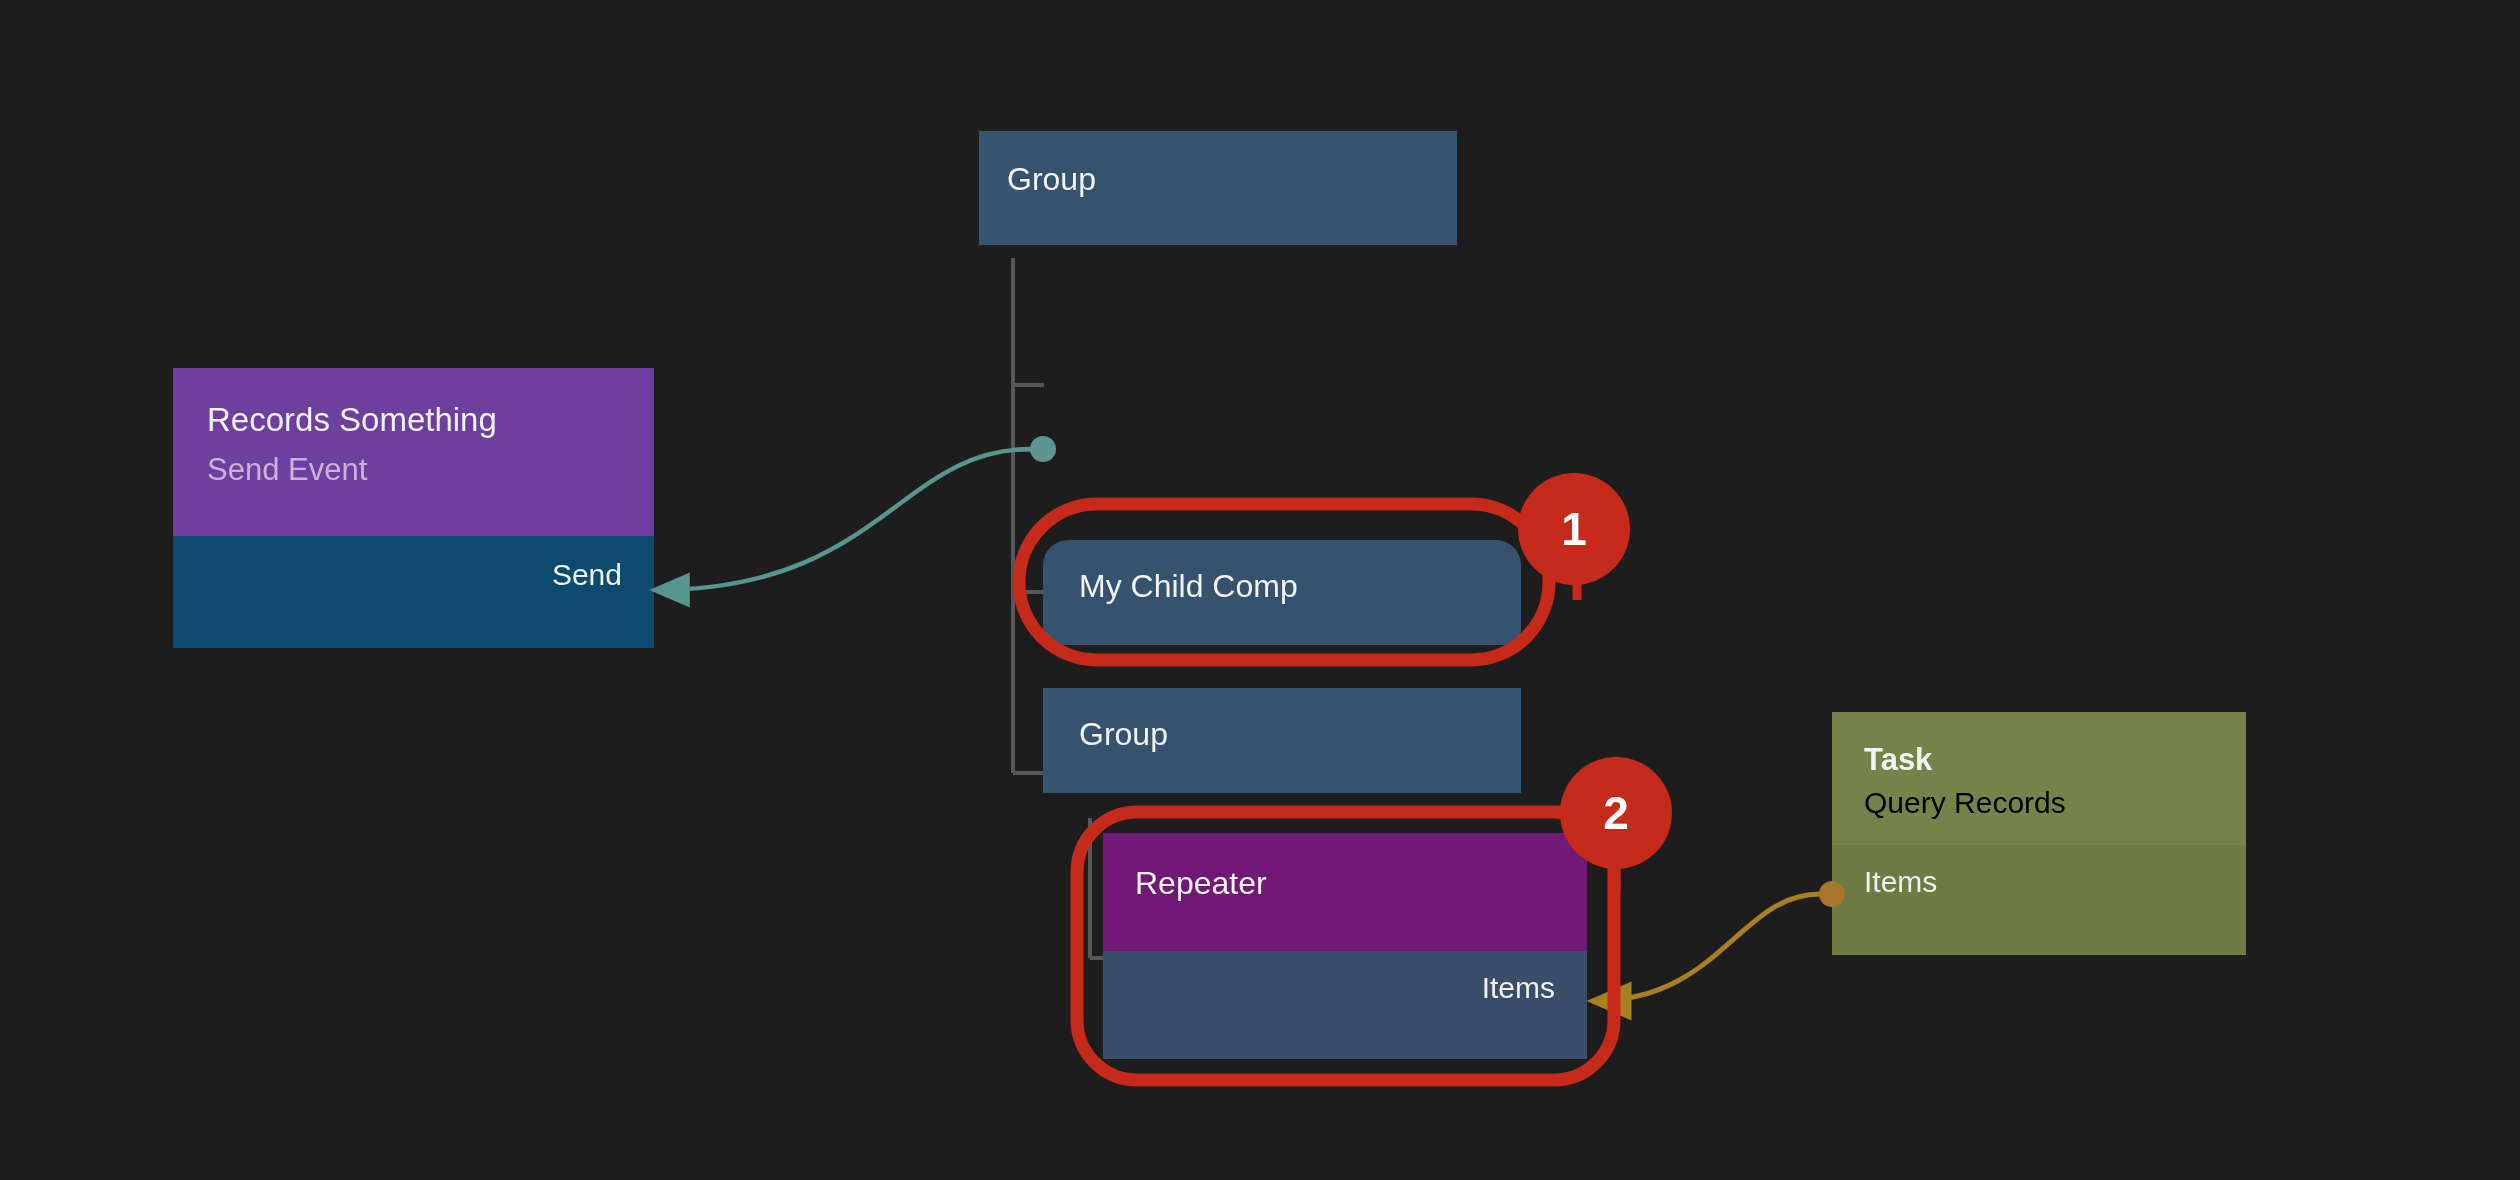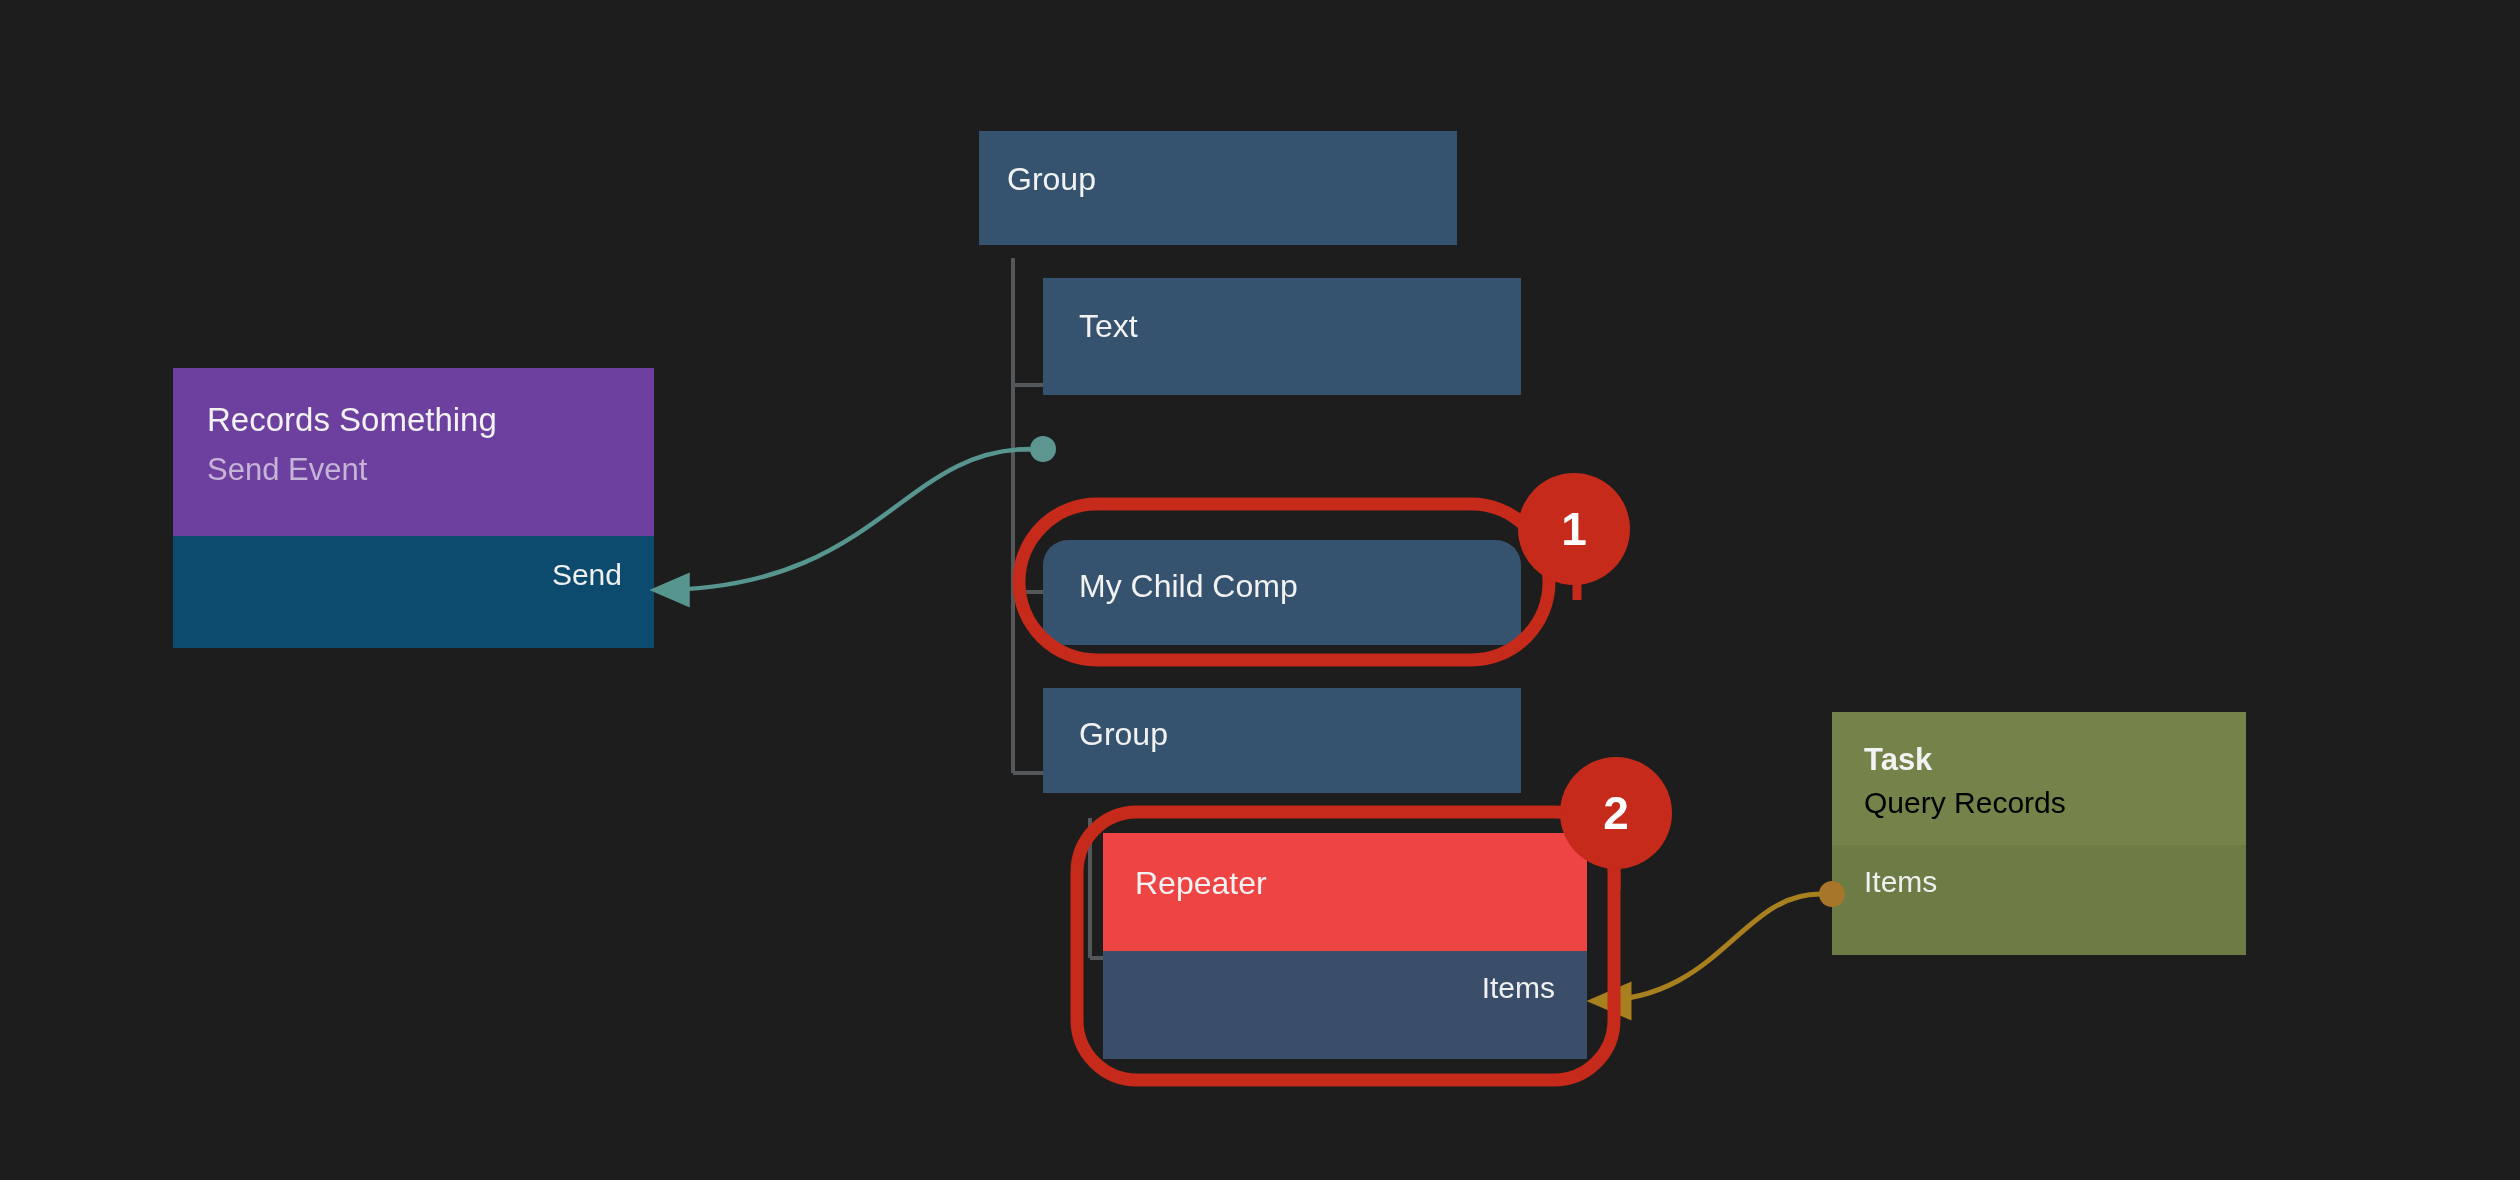--- a/index.html
+++ b/index.html
@@ -41,21 +41,21 @@
     white-space: nowrap;
   }
   .port-dot {
     position: absolute;
     border-radius: 50%;
   }
   
   .n-blue .node-header { background: #35536f; }
   .n-blue .node-body   { background: #31506c; }
   
-  .n-blue2 .node-header { background: #ef4444; text-decoration: underline; }
+  .n-blue2 .node-header { background: #701a75; text-decoration: underline; }
   .n-blue2 .node-body   { background: #3a4d69; }
   
   .n-purple .node-header { background: #6d3f9e; }
   .n-purple .node-body   { background: #0c4a6e; }
   
   .n-green .node-header { background: #73834a; }
   .n-green .node-body   { background: #6c7c44; }
 
   svg.overlay {
     position: absolute;
@@ -94,23 +94,20 @@
     <path d="M 1090 958 L 1110 958" stroke="#55585a" stroke-width="4" fill="none"></path>
   </svg>
 
   <div class="node n-blue" style="left:979px; top:131px; width:478px; height:114px;">
     <div class="node-header" style="height:114px;">
       <span class="node-title" style="left:28px; top:30px; font-size:32px;">Group</span>
     </div>
   </div>
 
   <div class="node n-blue" style="left:1043px; top:278px; width:478px; height:220px;">
-    <div class="node-header" style="height:117px;">
-      <span class="node-title" style="left:36px; top:30px; font-size:32px;">Text</span>
-    </div>
   </div>
   <div class="port-dot" style="left:1030px; top:436px; width:26px; height:26px; background:#5d9690;"></div>
 
   <div class="node n-blue" style="left:1043px; top:540px; width:478px; height:105px;">
     <div class="node-header" style="height:124px;border-radius:25px;">
       <span class="node-title" style="left:36px; top:28px; font-size:32px;">My Child Comp</span>
     </div>
   </div>
 
   <div class="node n-blue" style="left:1043px; top:688px; width:478px; height:105px;">

